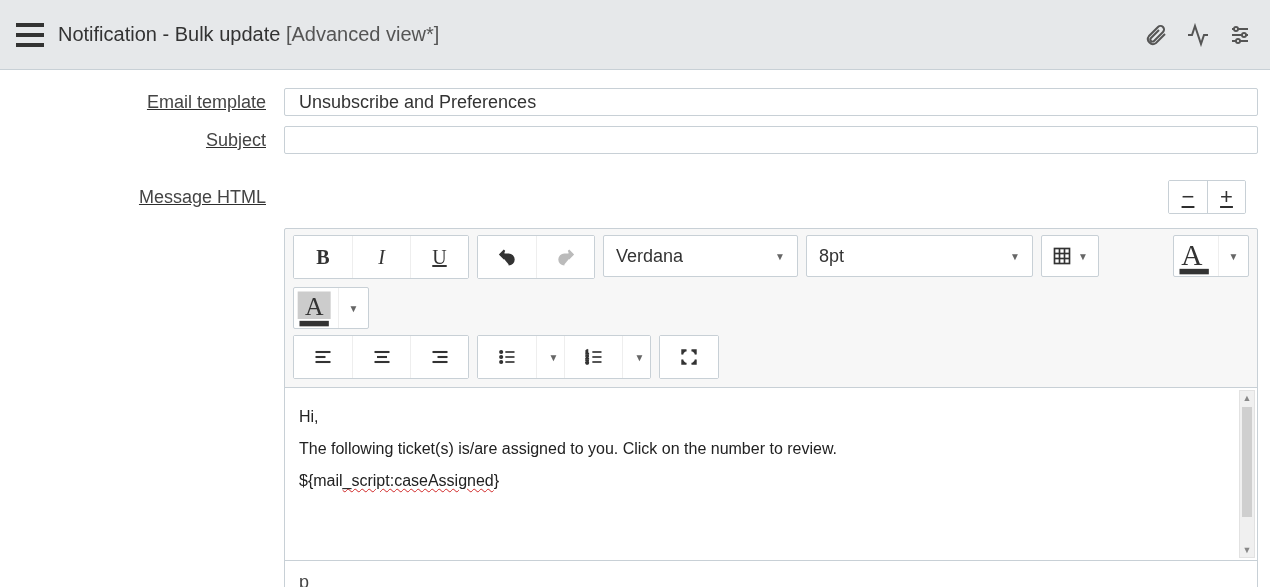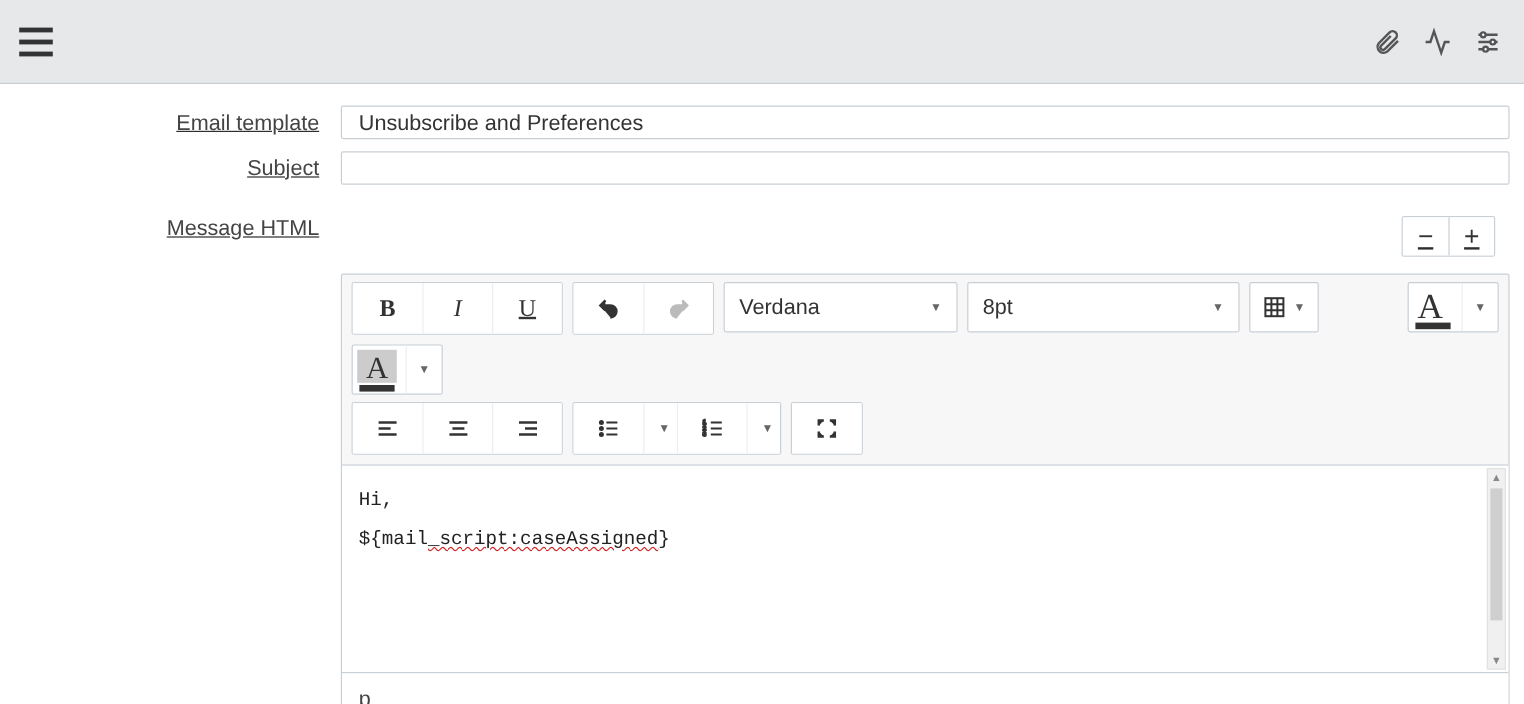--- a/index.html
+++ b/index.html
@@ -51,21 +51,21 @@
   .text-input {
     width:100%; height:28px;
     border:1px solid #c8d0d6;
     border-radius:2px;
     padding: 0 14px;
     font-size:18px;
     color:#333;
     background:#fff;
   }
 
-  .mh-row { align-items: flex-start; margin-top: 26px; margin-bottom: 14px; }
+  .mh-row { align-items: center; margin-top: 26px; margin-bottom: 14px; }
   .mh-actions { display:flex; border:1px solid #c8d0d6; border-radius:2px; overflow:hidden; margin-right:12px; }
   .mh-btn { width:38px; height:32px; display:flex; align-items:center; justify-content:center; background:#fff; font-size:22px; color:#333; cursor:pointer; }
   .mh-btn + .mh-btn { border-left:1px solid #c8d0d6; }
 
   
   .editor-wrap { margin-left: 284px; margin-right:12px; }
   .editor {
     border:1px solid #c8d0d6;
     border-radius:2px;
     background:#f7f7f7;
@@ -108,21 +108,21 @@
 
   .editor-body {
     background:#fff; border-top:1px solid #c8d0d6;
     position:relative; height:173px; overflow:hidden;
     font-family: Verdana, sans-serif;
   }
   .editor-content {
     padding: 20px 14px; font-size:16px; color:#222;
     height:100%; overflow-y:auto;
   }
-  .editor-content p { margin-bottom: 14px; font-family: Liberation Mono, monospace; }
+  .editor-content p { margin-bottom: 14px; }
   .spellerr { text-decoration: underline wavy #d02626; text-decoration-thickness:1px; text-underline-offset:2px; }
   .scroll-track { position:absolute; right:2px; top:2px; bottom:2px; width:16px; background:#f0f0f0; border:1px solid #e2e2e2;}
   .scroll-arrow { height:14px; display:flex; align-items:center; justify-content:center; font-size:9px; color:#888;}
   .scroll-thumb { position:absolute; left:2px; right:2px; top:16px; height:110px; background:#cfcfcf; }
 
   .status-row {
     border-top:1px solid #c8d0d6; background:#fff;
     height:44px; display:flex; align-items:center; padding:0 14px;
     font-size:18px; color:#444; position:relative;
   }
@@ -130,20 +130,24 @@
   .resize-grip svg { width:14px; height:14px; }
 </style>
 </head>
 <body>
 
 <div class="header">
   <div class="hamburger">
     <span></span>
       <span></span>
       <span></span>
+  </div>
+  <div class="title">
+    <span class="strong">Notification - Bulk update</span>
+    <span class="suffix">[Advanced view*]</span>
   </div>
   <div class="header-spacer"></div>
   <div class="header-icon">
     <svg viewBox="0 0 24 24">
         <path d="M21 11l-9 9a5 5 0 0 1-7-7l9-9a3.5 3.5 0 0 1 5 5l-9 9a2 2 0 0 1-3-3l8-8"></path>
       </svg>
   </div>
   <div class="header-icon">
     <svg viewBox="0 0 24 24">
         <polyline points="2 12 6 12 9 3 15 21 18 12 22 12"></polyline>
@@ -314,20 +318,21 @@
                 <polyline points="4 15 4 20 9 20"></polyline>
                 <polyline points="20 15 20 20 15 20"></polyline>
               </svg>
           </button>
         </div>
       </div>
 
       <div class="editor-body">
         <div class="editor-content">
           <p>Hi,</p>
+          <p>The following ticket(s) is/are assigned to you. Click on the number to review.</p>
           <p>
             <span>${mail</span><span class="spellerr">_script:caseAssigned</span><span>}</span>
           </p>
         </div>
         <div class="scroll-track">
           <div class="scroll-arrow">▲</div>
           <div class="scroll-thumb"></div>
           <div class="scroll-arrow" style="position:absolute;bottom:0;left:0;right:0;">▼</div>
         </div>
       </div>

